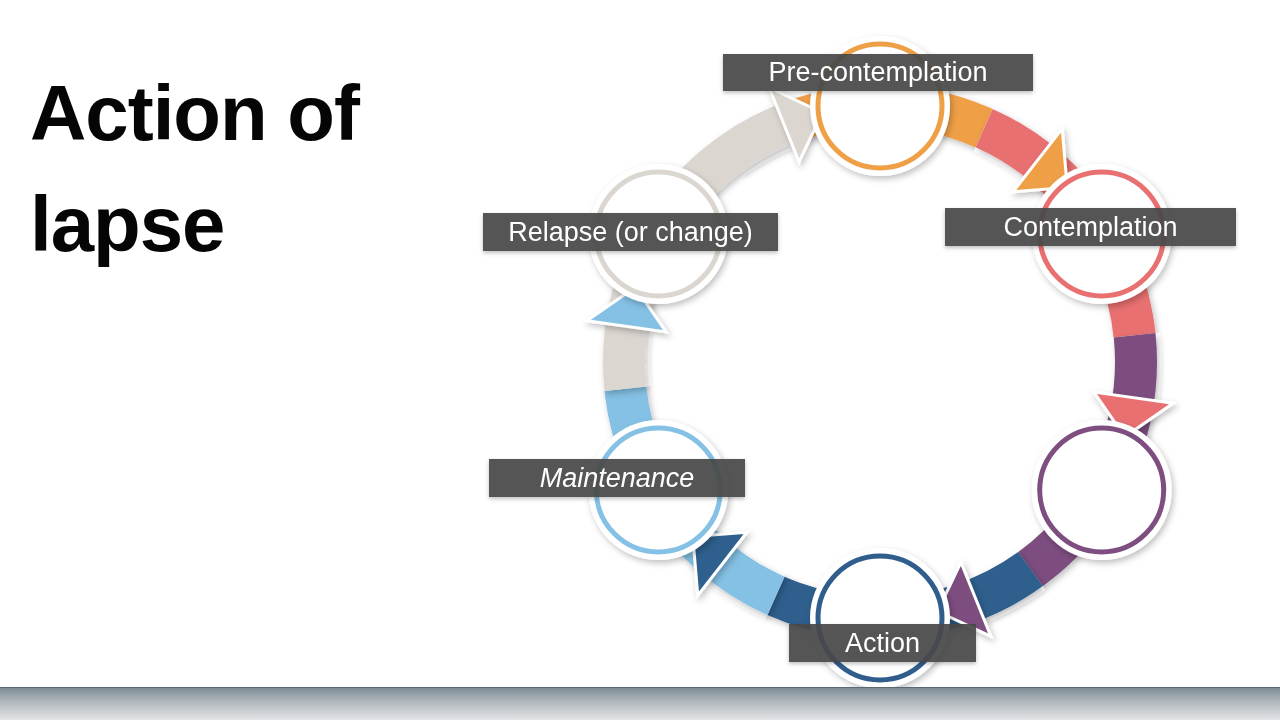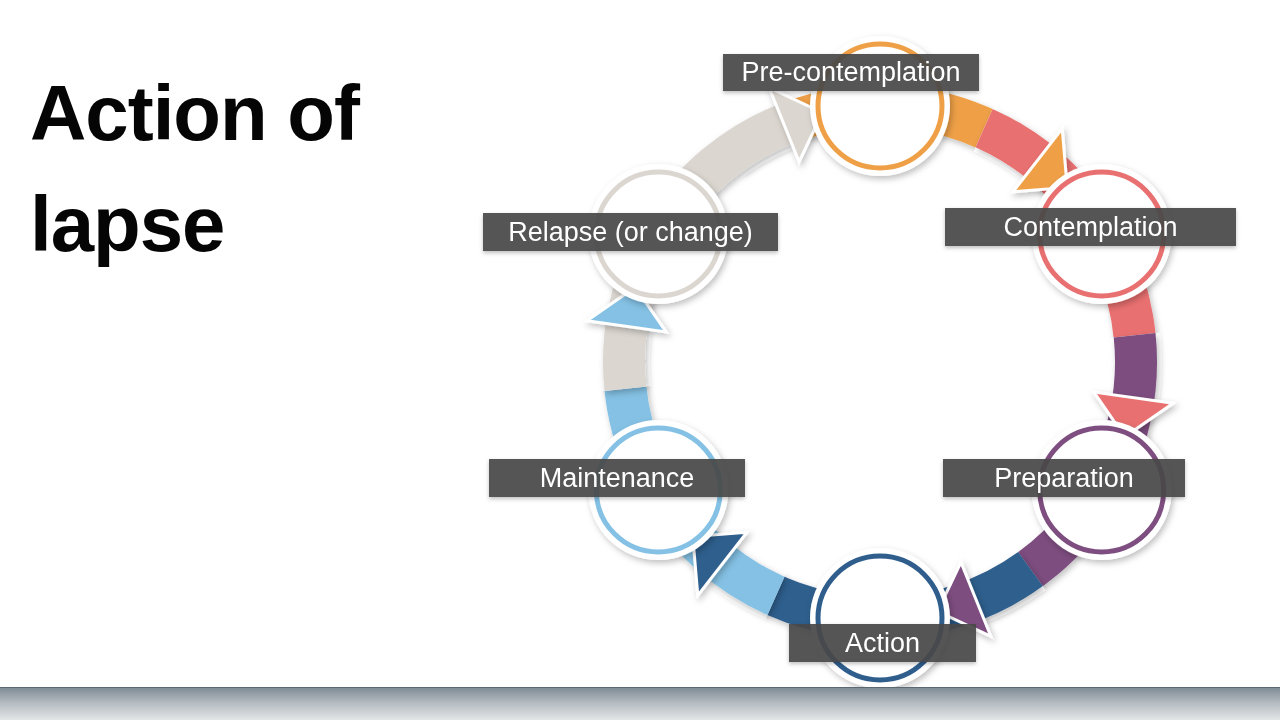--- a/index.html
+++ b/index.html
@@ -11,25 +11,25 @@
   .title{position:absolute;left:30px;top:58px;z-index:2;color:#050505;
          font-weight:800;font-size:78px;line-height:1.42;letter-spacing:-1px;}
 
   
   #cycle-svg{position:absolute;left:0;top:0;z-index:1;}
 
   
   .stage-label{position:absolute;z-index:3;background:rgba(72,72,72,0.93);
       color:#fff;font-size:27px;display:flex;align-items:center;justify-content:center;
       box-shadow:0 2px 4px rgba(0,0,0,0.25);white-space:nowrap;}
-  .lbl-0{left:723px;top:54px;width:256px;height:37px;}
+  .lbl-0{left:723px;top:54px;width:310px;height:37px;}
   .lbl-1{left:945px;top:208px;width:291px;height:38px;}
   .lbl-2{left:943px;top:459px;width:242px;height:38px;}
   .lbl-3{left:789px;top:624px;width:187px;height:38px;}
-  .lbl-4{left:489px;top:459px;width:256px;height:38px;}
+  .lbl-4{left:489px;top:459px;width:256px;height:38px;font-style:italic;}
   .lbl-5{left:483px;top:213px;width:295px;height:38px;}
 
   
   .bottom-bar{position:absolute;left:0;right:0;bottom:0;height:32px;z-index:4;
       border-top:1px solid #5c6870;
       background:linear-gradient(180deg,#808d96 0%,#b3bac0 45%,#e3e5e7 100%);}
 </style>
 </head>
 <body>
 
@@ -79,20 +79,19 @@
         <circle cx="880.0" cy="618.0" r="62" fill="none" stroke="#2F5E8D" stroke-width="5"></circle>
         <circle cx="658.3" cy="490.0" r="70" fill="#FFFFFF" filter="url(#soft)"></circle>
         <circle cx="658.3" cy="490.0" r="62" fill="none" stroke="#84C1E4" stroke-width="5"></circle>
         <circle cx="658.3" cy="234.0" r="70" fill="#FFFFFF" filter="url(#soft)"></circle>
         <circle cx="658.3" cy="234.0" r="62" fill="none" stroke="#DBD6D0" stroke-width="5"></circle>
       </g>
     </svg>
 
   <div class="stage-label lbl-0">Pre-contemplation</div>
   <div class="stage-label lbl-1">Contemplation</div>
-  <div class="stage-label lbl-2">Preparation</div>
   <div class="stage-label lbl-3">Action</div>
   <div class="stage-label lbl-4">Maintenance</div>
   <div class="stage-label lbl-5">Relapse (or change)</div>
 
   <div class="bottom-bar"></div>
 
 </div>
 
 </body></html>

